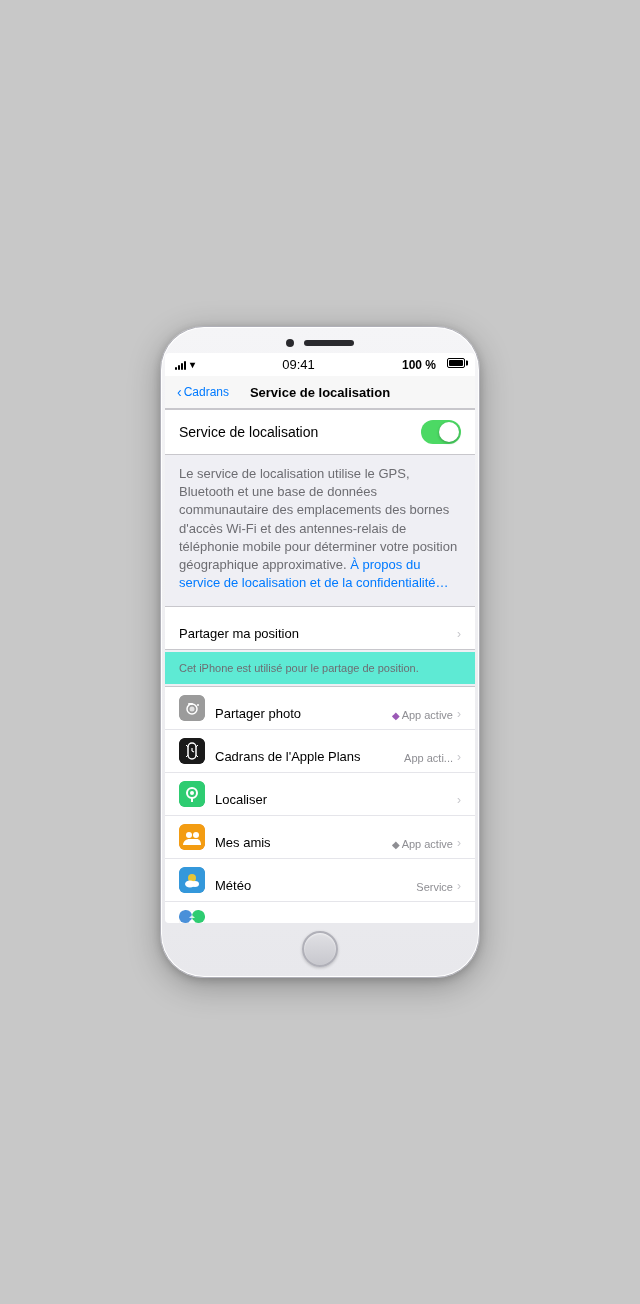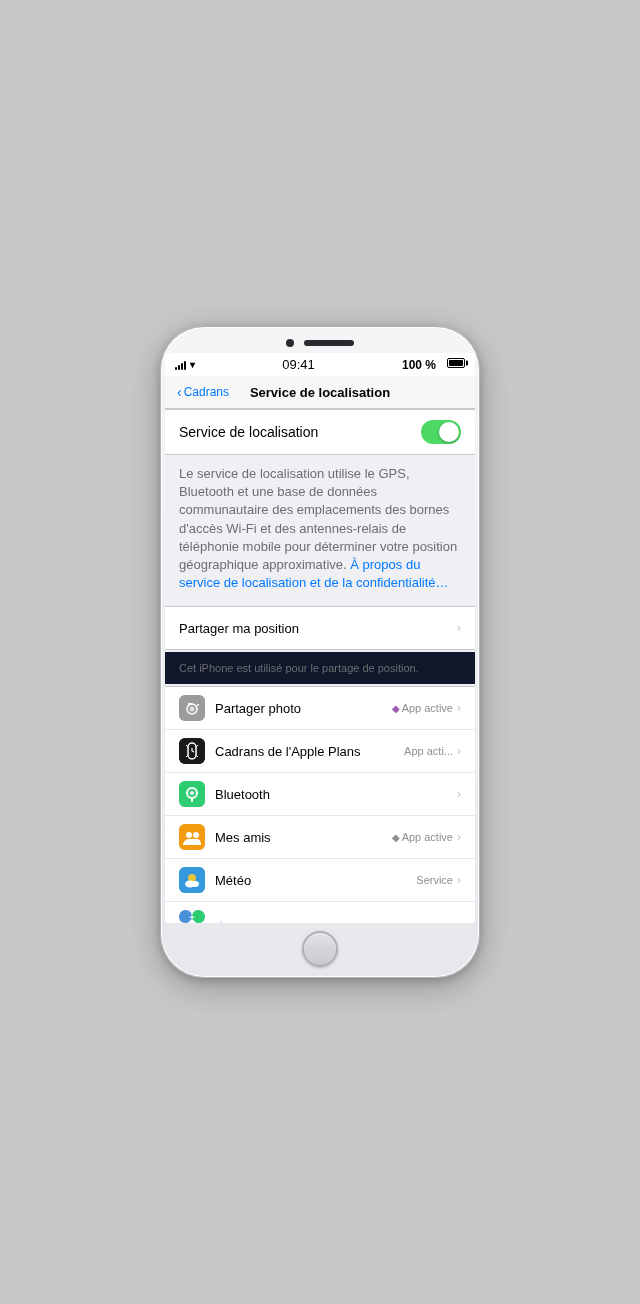--- a/index.html
+++ b/index.html
@@ -233,21 +233,21 @@
     }
     
     .list-section {
       background: #fff;
       border-top: 1px solid #c8c7cc;
       border-bottom: 1px solid #c8c7cc;
       margin-bottom: 2px;
     }
     .list-item {
       display: flex;
-      align-items: center;
+      align-items: flex-end;
       padding: 8px 14px;
       border-bottom: 1px solid #e5e5ea;
       min-height: 42px;
     }
     .list-item:last-child { border-bottom: none; }
     .item-icon {
       width: 26px;
       height: 26px;
       border-radius: 6px;
       margin-right: 10px;
@@ -273,21 +273,21 @@
     .item-status.active { color: #8e8e93; }
     .chevron-right {
       color: #c7c7cc;
       font-size: 12px;
       margin-left: 4px;
       font-weight: 300;
     }
     
     .subtext-section {
       padding: 6px 14px 8px;
-      background: #0f172a;
+      background: #5eead4;
       margin-bottom: 2px;
     }
     .subtext {
       font-size: 11px;
       color: #6d6d72;
     }
     
     .home-area {
       width: 100%;
       display: flex;
@@ -448,21 +448,21 @@
 
         <div class="list-item">
           <div class="item-icon icon-find">
             <svg viewBox="0 0 26 26" class="icon-svg">
               <rect width="26" height="26" rx="6" fill="#2ecc71"></rect>
               <circle cx="13" cy="12" r="5" fill="none" stroke="#fff" stroke-width="2"></circle>
               <circle cx="13" cy="12" r="2" fill="#fff"></circle>
               <line x1="13" y1="17" x2="13" y2="21" stroke="#fff" stroke-width="2"></line>
             </svg>
           </div>
-          <span class="item-label">Bluetooth</span>
+          <span class="item-label">Localiser</span>
           <span class="item-status"></span>
           <span class="chevron-right">›</span>
         </div>
 
         <div class="list-item">
           <div class="item-icon icon-friends">
             <svg viewBox="0 0 26 26" class="icon-svg">
               <rect width="26" height="26" rx="6" fill="#f39c12"></rect>
               <circle cx="10" cy="11" r="3" fill="#fff"></circle>
               <circle cx="17" cy="11" r="3" fill="#fff"></circle>

